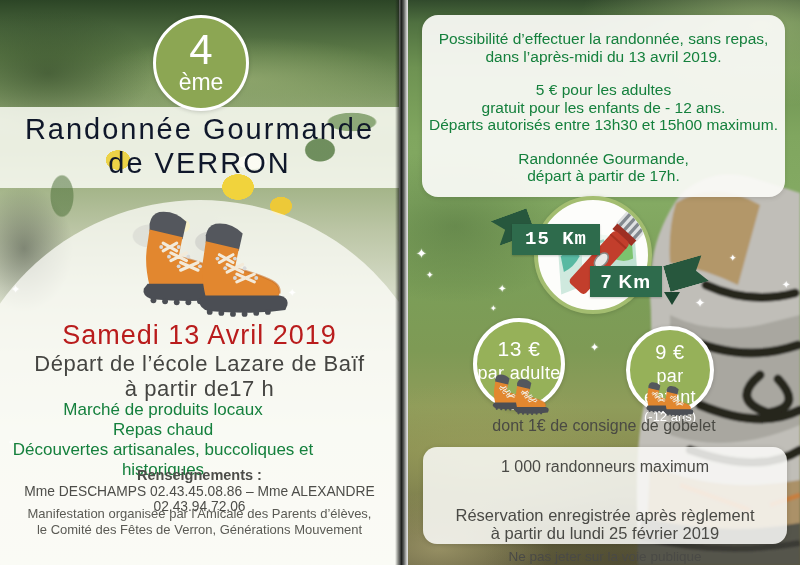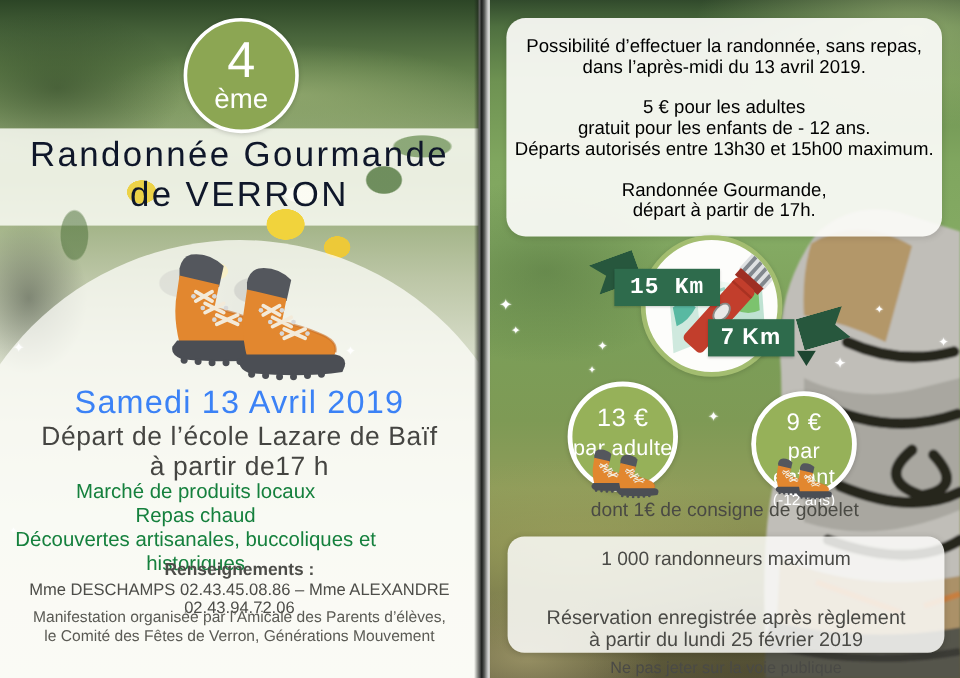--- a/index.html
+++ b/index.html
@@ -33,21 +33,21 @@
     background:rgba(253,254,250,.74);}
   .edition{position:absolute;left:153px;top:15px;width:96px;height:96px;border-radius:50%;
     background:#8ca653;border:3px solid #fff;box-sizing:border-box;text-align:center;color:#fff;
     box-shadow:0 1px 4px rgba(0,0,0,.18);}
   .edition .num{font-size:42px;line-height:44px;margin-top:10px;}
   .edition .suf{font-size:23px;line-height:24px;margin-top:-2px;}
   .pl-title{position:absolute;left:0;top:112px;width:399px;text-align:center;
     color:#0f172a;font-size:29px;letter-spacing:2px;line-height:34px;}
   .boots-main{position:absolute;left:136px;top:206px;width:160px;height:112px;}
   .pl-date{position:absolute;left:0;top:320px;width:399px;text-align:center;
-    font-size:27px;letter-spacing:1px;color:#3b82f6;}
+    font-size:27px;letter-spacing:1px;color:#b91c1c;}
   .pl-depart{position:absolute;left:0;top:351px;width:399px;text-align:center;
     font-size:22px;letter-spacing:.5px;color:#454542;}
   .pl-time{position:absolute;left:0;top:376px;width:399px;text-align:center;
     font-size:22px;letter-spacing:.5px;color:#454542;}
   .pl-feat{position:absolute;left:0;top:400px;width:326px;text-align:center;
     font-size:17px;line-height:20px;color:#15803d;}
   .pl-info{position:absolute;left:0;top:467px;width:399px;text-align:center;
     font-size:14.5px;font-weight:bold;color:#4d4d49;}
   .pl-contacts{position:absolute;left:0;top:484px;width:399px;text-align:center;
     font-size:13.8px;color:#4d4d49;}
@@ -64,21 +64,21 @@
       radial-gradient(260px 120px at 90% 4%, rgba(195,215,145,.5), rgba(195,215,145,0) 70%),
       radial-gradient(180px 110px at 12% 40%, rgba(55,85,42,.35), rgba(55,85,42,0) 70%),
       radial-gradient(220px 120px at 18% 82%, rgba(160,165,95,.55), rgba(160,165,95,0) 70%),
       radial-gradient(160px 80px at 8% 97%, rgba(185,175,125,.6), rgba(185,175,125,0) 70%),
       radial-gradient(200px 90px at 55% 99%, rgba(70,65,45,.55), rgba(70,65,45,0) 70%),
       linear-gradient(180deg,#314a2c 0%,#4f7040 4%,#6e9252 12%,#80a65f 24%,#84aa63 36%,
         #7b9e58 50%,#7e9a55 62%,#8f9c5a 72%,#8a8e52 80%,#77774a 88%,#68663f 94%,#5d5a3b 100%);}
   .photo-boot{position:absolute;left:202px;top:165px;width:190px;height:400px;}
   .info-box{position:absolute;left:14px;top:15px;width:363px;height:182px;border-radius:16px;
     background:rgba(251,251,247,.93);box-shadow:0 1px 5px rgba(0,0,0,.12);
-    text-align:center;font-size:15.5px;line-height:17.5px;color:#000000;box-sizing:border-box;
+    text-align:center;font-size:15.5px;line-height:17.5px;color:#15803d;box-sizing:border-box;
     padding-top:15px;}
   .info-box .para{margin-bottom:16px;}
   .map-circle{position:absolute;left:126px;top:196px;width:118px;height:118px;border-radius:50%;
     background:#fdfdfb;border:4px solid #a3bd70;box-sizing:border-box;z-index:20;overflow:hidden;
     box-shadow:0 1px 4px rgba(0,0,0,.15);}
   .map-circle svg{position:absolute;left:6px;top:6px;}
   .ribbon{position:absolute;height:31px;background:#2e6b4c;color:#fff;z-index:25;
     font-size:19px;font-weight:bold;letter-spacing:1px;text-align:center;line-height:31px;
     box-shadow:0 1px 2px rgba(0,0,0,.2);}
   .r15{left:104px;top:224px;width:88px;font-family:Liberation Mono, monospace;}

